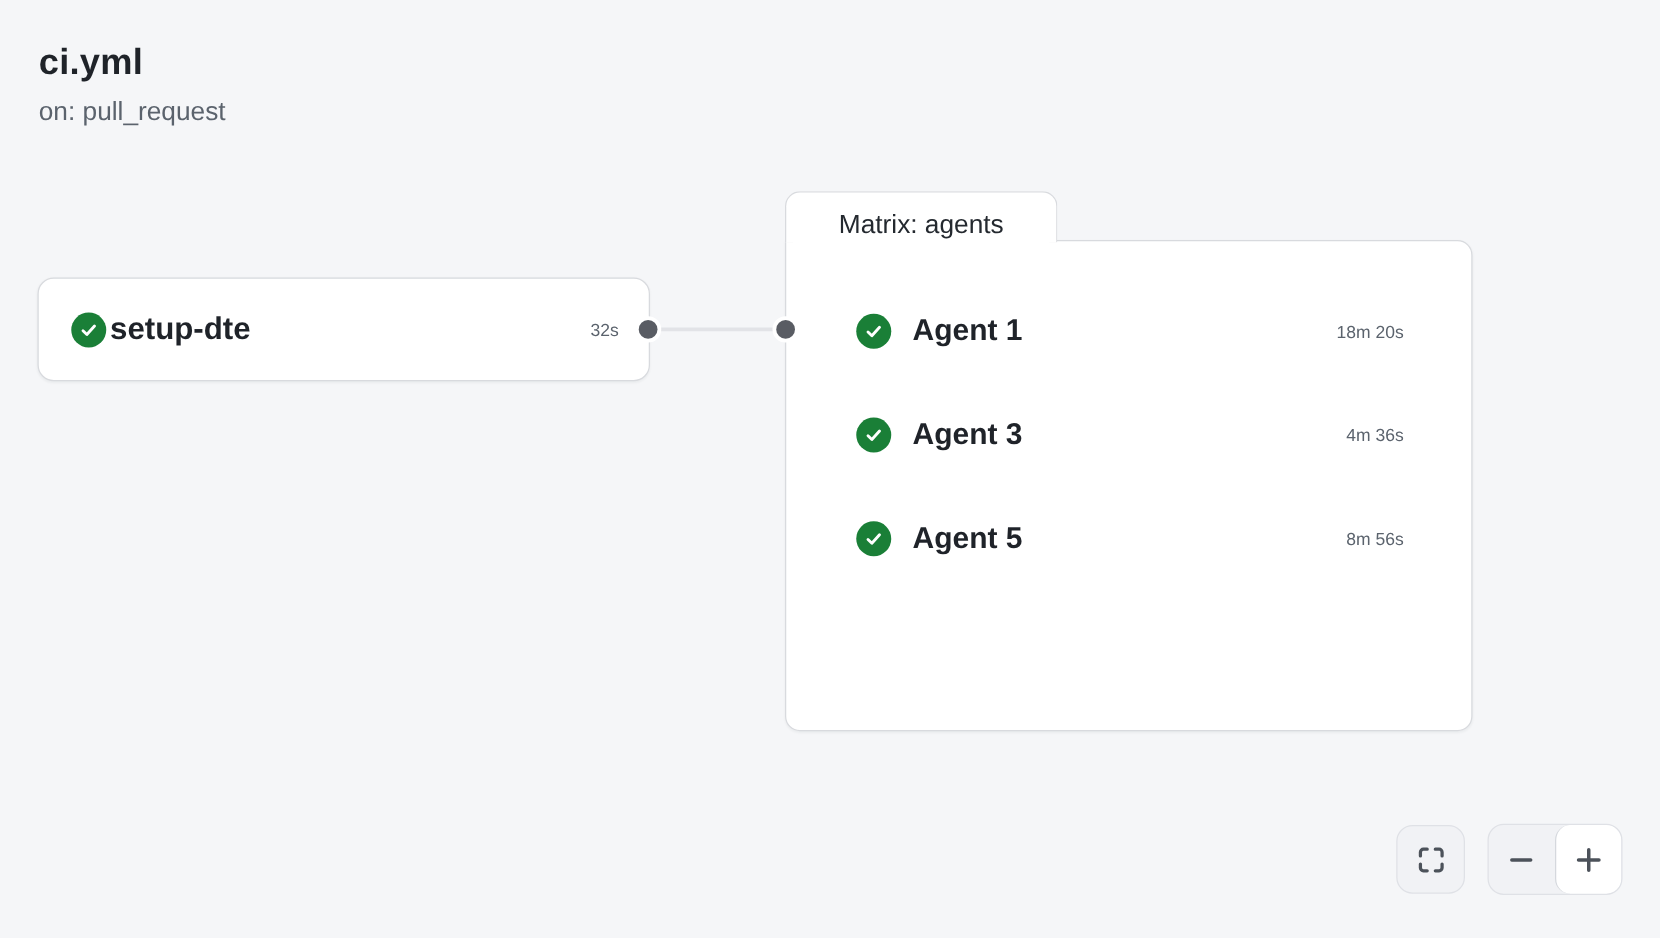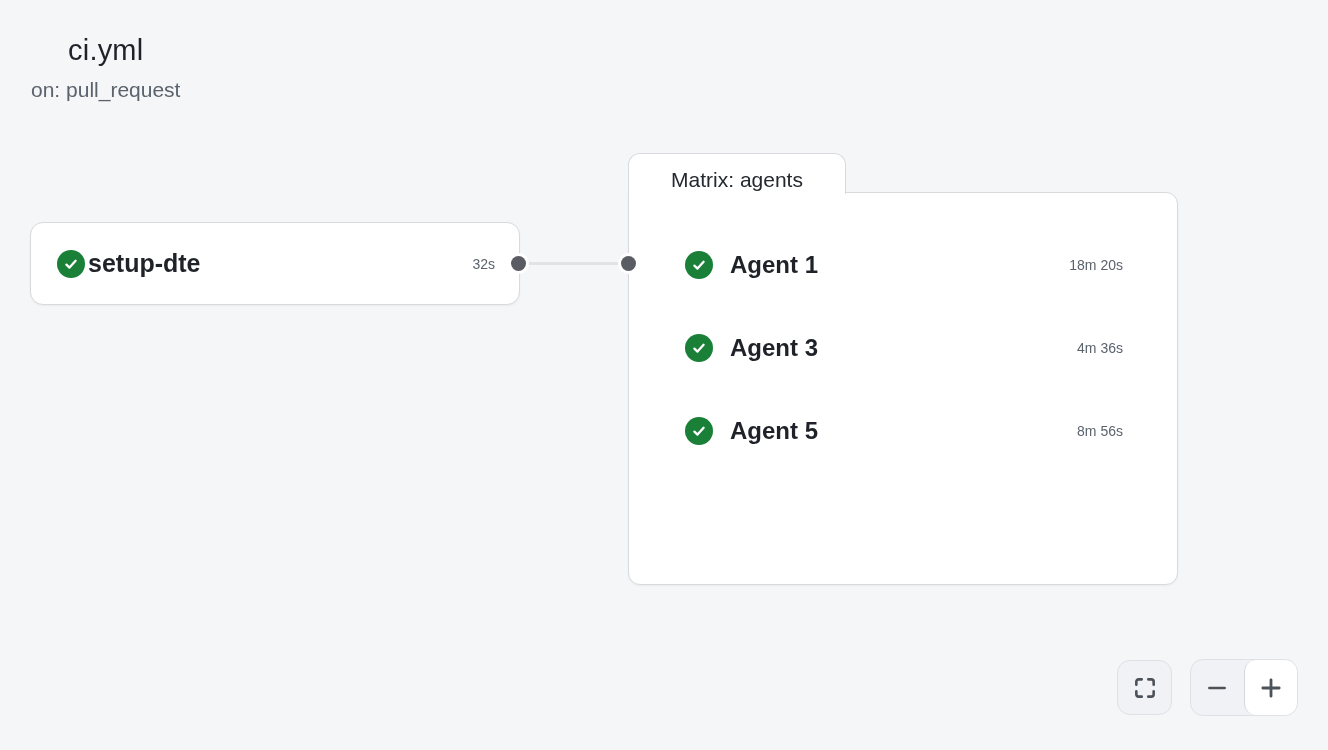--- a/index.html
+++ b/index.html
@@ -20,21 +20,21 @@
   body{
     font-family:"Liberation Sans","DejaVu Sans",sans-serif;
     background:var(--canvas);
     position:relative;
     overflow:hidden;
   }
   .canvas{position:absolute;inset:0;}
 
   
   .header{position:absolute;left:31px;top:34px;}
-  .title{font-size:29px;font-weight:400;color:var(--text_primary);letter-spacing:.2px;text-align:center;}
+  .title{font-size:29px;font-weight:700;color:var(--text_primary);letter-spacing:.2px;}
   .subtitle{margin-top:11px;font-size:21px;color:var(--text_secondary);}
 
   
   .job-node{
     position:absolute;left:30px;top:222px;width:490px;height:83px;
     background:var(--card_bg);border:1px solid var(--card_border);border-radius:13px;
     box-shadow:0 1px 2px rgba(27,31,36,.05);
     display:flex;align-items:center;gap:3px;padding:0 24px 0 26px;
     cursor:pointer;
   }

